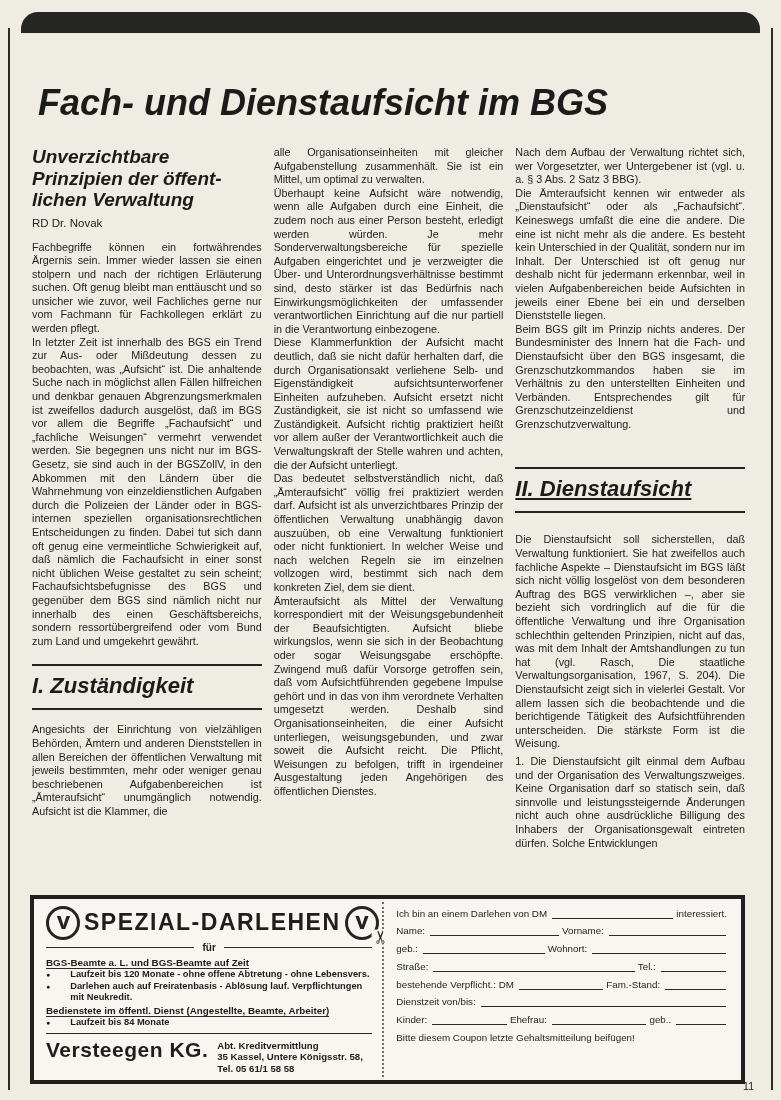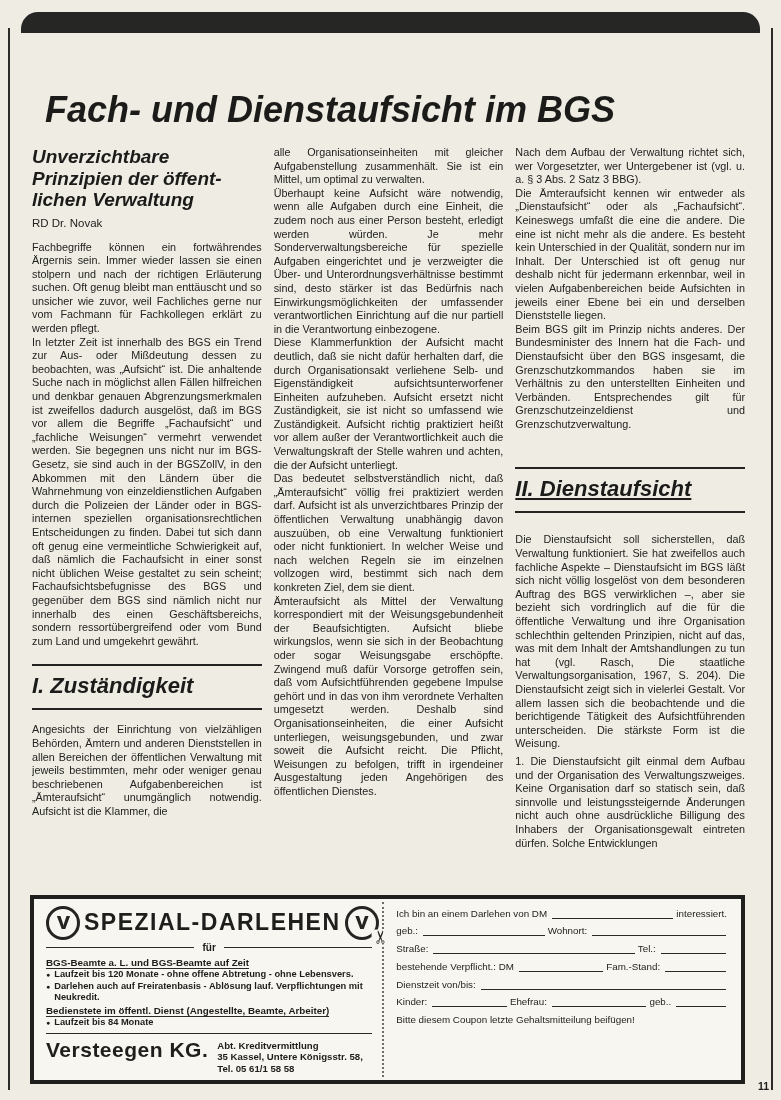--- a/index.html
+++ b/index.html
@@ -2,21 +2,21 @@
 <html lang="de"><head>
 <meta charset="utf-8">
 <style>
   html,body{margin:0;padding:0;}
   body{width:781px;height:1100px;background:#e9e6de;font-family:"Liberation Sans",sans-serif;}
   .page{position:relative;width:781px;height:1100px;background:#efece4;box-sizing:border-box;overflow:hidden;color:#1d1d1b;}
   .edge-line{position:absolute;top:28px;bottom:10px;width:2px;background:#2b2b29;}
   .edge-line.left{left:8px;}
   .edge-line.right{right:8px;}
   .topbar{position:absolute;top:12px;left:21px;right:21px;height:21px;background:#262624;border-radius:17px 17px 0 0;}
-  .title{margin:11px;position:absolute;top:78px;left:34px;font-size:36px;font-style:italic;font-weight:bold;letter-spacing:0;color:#1b1b19;}
+  .title{margin:4px;position:absolute;top:78px;left:34px;font-size:36px;font-style:italic;font-weight:bold;letter-spacing:0;color:#1b1b19;}
   .columns{position:absolute;top:146px;left:32px;right:36px;height:802px;display:grid;grid-template-columns:1fr 1fr 1fr;column-gap:12px;overflow:hidden;}
   .col{overflow:hidden;}
   .col p{margin:0;font-size:10.8px;line-height:13.6px;text-align:justify;color:#222220;}
   .intro-heading{margin:0 0 6px 0;font-size:19px;line-height:21.5px;font-style:italic;font-weight:bold;color:#1b1b19;}
   .intro-heading span{display:block;}
   .byline{font-size:11.5px;margin:0 0 12px 0;color:#22221f;}
   .section-heading{border-top:2.5px solid #232321;border-bottom:2.5px solid #232321;margin:16px 0 13px 0;padding:7px 0 9px 0;}
   .section-heading h2{margin:0;font-size:22px;font-style:italic;font-weight:bold;color:#1b1b19;letter-spacing:0;}
   .gap{height:4px;}
   
@@ -25,33 +25,33 @@
   .ad-divider{position:relative;flex:0 0 0px;border-left:2px dotted #6d6d6a;margin:3px 0;}
   .scissors{position:absolute;left:-11px;top:26px;font-size:18px;color:#1f1f1d;transform:rotate(-90deg);background:#f8f6f0;line-height:1;}
   .ad-right{flex:1.02 1 0;padding:9px 12px 6px 12px;min-width:0;}
   .ad-header{display:flex;align-items:center;justify-content:space-between;gap:4px;margin-bottom:2px;}
   .logo{flex:0 0 auto;width:28px;height:28px;border:3px solid #242422;border-radius:50%;display:flex;align-items:center;justify-content:center;font-weight:bold;font-size:19px;color:#242422;text-shadow:0.8px 0 0 #242422;}
   .brand{font-size:23px;font-weight:bold;letter-spacing:1.5px;color:#1e1e1c;white-space:nowrap;}
   .fuer-row{display:flex;align-items:center;gap:8px;margin:1px 0 4px 0;font-size:10px;font-weight:bold;}
   .fuer-row .rule{flex:1;border-top:1.5px solid #2a2a28;}
   .group-heading{font-size:9.8px;font-weight:bold;margin:2px 0 1px 0;}
   .group-heading span{border-bottom:1.6px solid #2a2a28;padding-bottom:0.5px;}
-  .bullet{display:flex;gap:4px;font-size:9.3px;font-weight:bold;line-height:11px;margin:1px 0;}
+  .bullet{display:flex;gap:20px;font-size:9.3px;font-weight:bold;line-height:11px;margin:1px 0;}
   .bullet .dot{font-size:7px;line-height:11px;}
   .ad-hr{border-top:1.6px solid #2a2a28;margin:5px 0 4px 0;}
   .company-row{display:flex;align-items:flex-start;gap:9px;}
   .company{font-size:21px;font-weight:bold;letter-spacing:0.5px;white-space:nowrap;color:#1e1e1c;}
   .company-info{font-size:9.6px;font-weight:bold;line-height:11.5px;padding-top:2px;}
   .company-info span{display:block;}
   
   .c-row{display:flex;align-items:flex-end;font-size:9.8px;color:#242422;margin-bottom:6.8px;white-space:nowrap;}
   .c-label{flex:0 0 auto;padding-right:2px;}
   .c-line{border-bottom:1.3px solid #2a2a28;height:9px;margin:0 3px;}
   .coupon-note{font-size:9.8px;margin-top:3px;color:#242422;}
-  .page-number{position:absolute;right:12px;bottom:8px;font-size:10.5px;font-weight:bold;color:#1e1e1c;}
+  .page-number{position:absolute;right:27px;bottom:8px;font-size:10.5px;font-weight:normal;color:#1e1e1c;}
 </style>
 </head>
 <body>
 
 <div class="page">
   <div class="edge-line left"></div>
   <div class="edge-line right"></div>
   <div class="topbar"></div>
 
   <h1 class="title">Fach- und Dienstaufsicht im BGS</h1>
@@ -137,20 +137,26 @@
       <span class="scissors">✂</span>
     </div>
 
     <div class="ad-right">
       <div class="c-row">
         <span class="c-label">Ich bin an einem Darlehen von DM</span>
         <span class="c-line" style="flex:1;"></span>
         <span class="c-label">interessiert.</span>
       </div>
       <div class="c-row">
+        <span class="c-label">Name:</span>
+        <span class="c-line" style="flex:1.1;"></span>
+        <span class="c-label">Vorname:</span>
+        <span class="c-line" style="flex:1;"></span>
+      </div>
+      <div class="c-row">
         <span class="c-label">geb.:</span>
         <span class="c-line" style="flex:1;"></span>
         <span class="c-label">Wohnort:</span>
         <span class="c-line" style="flex:1.1;"></span>
       </div>
       <div class="c-row">
         <span class="c-label">Straße:</span>
         <span class="c-line" style="flex:1.7;"></span>
         <span class="c-label">Tel.:</span>
         <span class="c-line" style="flex:0.55;"></span>

